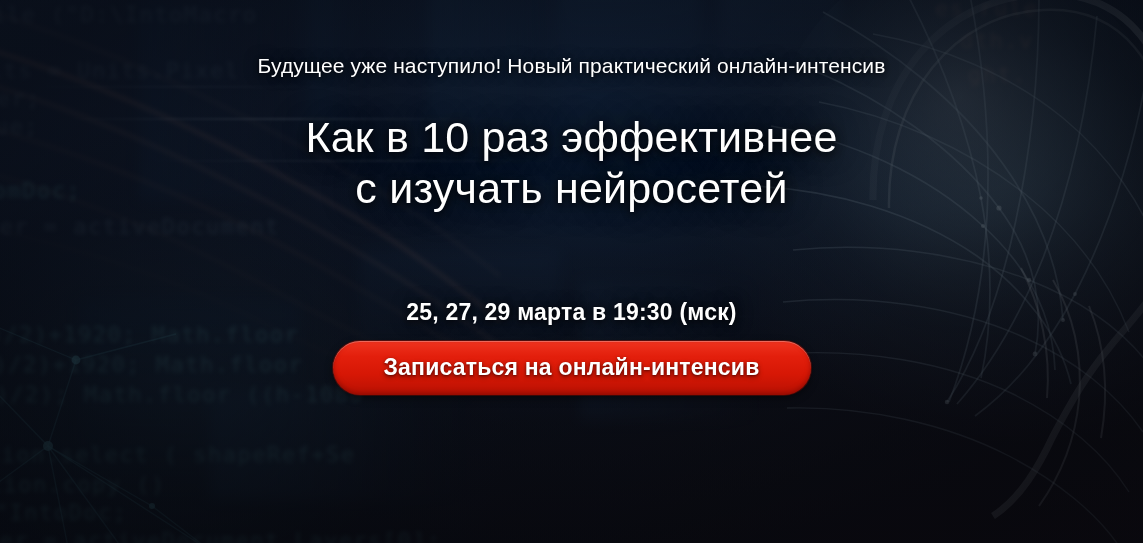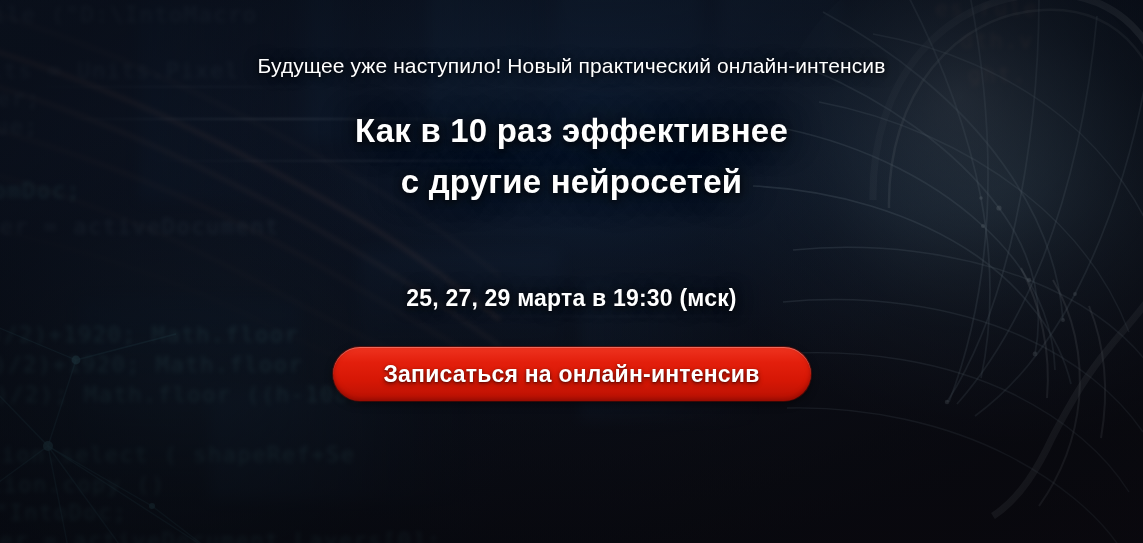--- a/index.html
+++ b/index.html
@@ -142,46 +142,46 @@
     margin-top: 53px;
     font-size: 21px;
     line-height: 26px;
     font-weight: 400;
     color: #ffffff;
     letter-spacing: 0.1px;
     text-shadow: 0 1px 5px rgba(0,0,0,0.78), 0 0 14px rgba(0,0,0,0.55);
   }
 
   .headline {
-    margin-top: 26px;
+    margin-top: 33px;
     text-align: center;
-    font-size: 33px;
+    font-size: 43px;
     line-height: 51px;
-    font-weight: 700;
+    font-weight: 400;
     color: #ffffff;
     letter-spacing: 0.2px;
     text-shadow:
       0 2px 7px rgba(0,0,0,0.82),
       0 0 22px rgba(0,0,0,0.55),
       0 0 40px rgba(6,12,24,0.45);
   }
   .headline .hl-line { display: block; white-space: nowrap; }
 
   .datetime {
     margin-top: 55px;
     font-size: 23px;
     line-height: 28px;
     font-weight: 700;
     color: #ffffff;
     letter-spacing: 0.2px;
     text-shadow: 0 1px 6px rgba(0,0,0,0.80), 0 0 16px rgba(0,0,0,0.55);
   }
 
   .cta-wrap {
-    margin-top: 35px;
+    margin-top: 15px;
   }
 
   .cta-button {
     display: inline-flex;
     align-items: center;
     justify-content: center;
     width: 478px;
     height: 54px;
     border: 0;
     border-radius: 27px;
@@ -310,21 +310,21 @@
 
   <div class="bg-streaks"></div>
   <div class="bg-scrim"></div>
 
   <div class="content">
 
     <div class="eyebrow">Будущее уже наступило! Новый практический онлайн-интенсив</div>
 
     <h1 class="headline" id="headline">
         <span class="hl-line">Как в 10 раз эффективнее</span>
-        <span class="hl-line">с другие нейросетей</span>
+        <span class="hl-line">с изучать нейросетей</span>
       </h1>
 
     <div class="datetime">25, 27, 29 марта в 19:30 (мск)</div>
 
     <div class="cta-wrap">
       <button class="cta-button" type="button">Записаться на онлайн-интенсив</button>
     </div>
 
   </div>
 </div>

